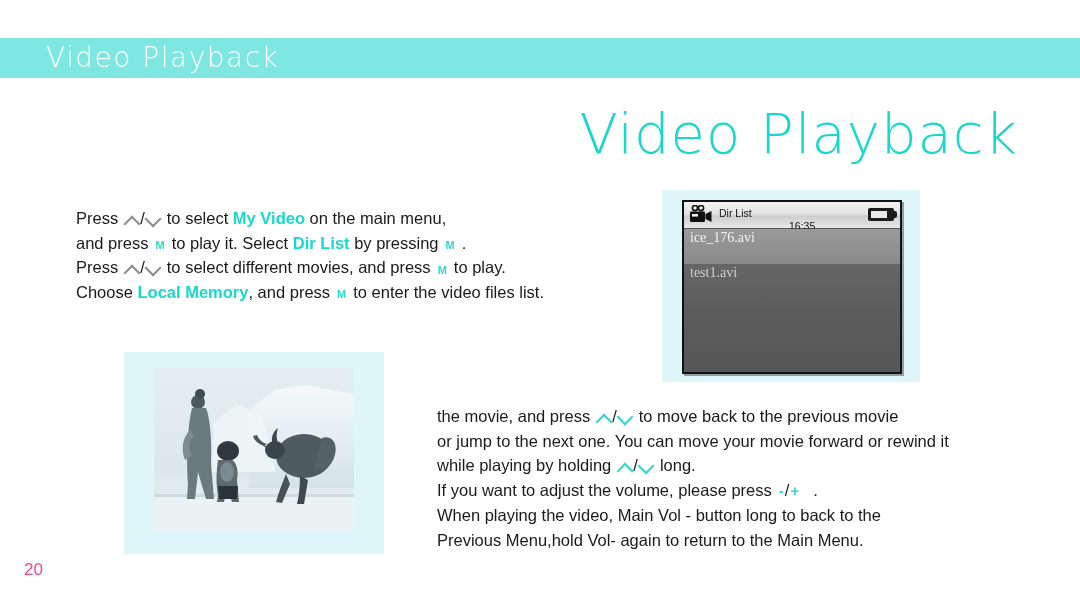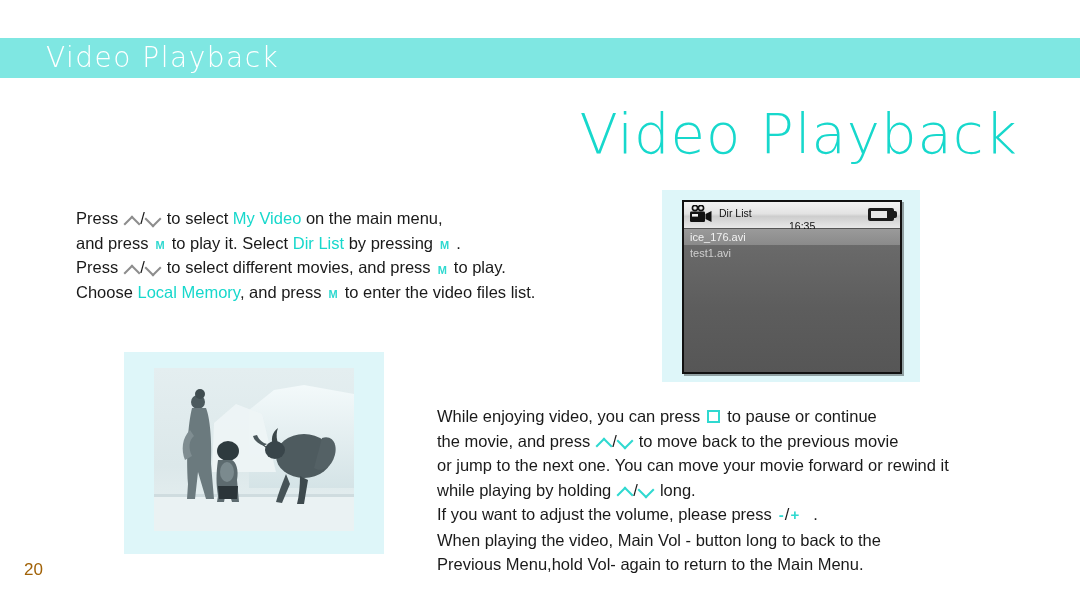--- a/index.html
+++ b/index.html
@@ -66,21 +66,21 @@
     top: 404px;
     width: 600px;
     font-size: 16.5px;
     color: #1a1a1a;
     line-height: 24.5px;
   }
   .instr-line { white-space: nowrap; }
 
   .kw {
     color: #17D8CC;
-    font-weight: normal;
+    font-weight: bold;
   }
 
   
   .key {
     display: inline-block;
     color: #2FD9D0;
     vertical-align: middle;
     position: relative;
   }
   .key-up, .key-down {
@@ -212,25 +212,26 @@
     width: 16px;
     height: 7px;
     background: #e8e8e8;
   }
   .file-list {
     position: relative;
     background: linear-gradient(to bottom, #6d6d6d 0%, #5d5d5d 55%, #565656 100%);
     height: 144px;
   }
   .file-row {
-    height: 16px;
+    height: 35px;
     line-height: 17px;
     padding-left: 6px;
-    font-size: 11px;
+    font-size: 14px;
     color: #cfcfcf;
+    font-family: Liberation Serif, serif;
   }
   .file-row.selected {
     background: linear-gradient(to bottom, #9a9a9a 0%, #8a8a8a 100%);
     color: #f2f2f2;
   }
 
   
   .still-frame {
     position: absolute;
     left: 124px;
@@ -248,21 +249,21 @@
     background: linear-gradient(to bottom, #e9f2f4 0%, #dfeaec 55%, #e7eff1 100%);
     overflow: hidden;
   }
 
   
   .page-number {
     position: absolute;
     left: 24px;
     top: 560px;
     font-size: 17px;
-    color: #a16207;
+    color: #ec4899;
   }
 </style>
 </head>
 <body>
 
 <div class="header-band"></div>
 <div class="header-band-label">Video Playback</div>
 
 <div class="page-title">Video Playback</div>
 
@@ -357,23 +358,20 @@
       <path d="M110 78 C104 76 100 72 99 68 L103 67 C105 72 109 75 113 76 Z" fill="#4a575b"></path>
       <path d="M132 106 C128 116 124 126 122 134 L128 135 L136 116 Z" fill="#465357"></path>
       <path d="M146 108 C146 118 145 128 143 136 L150 136 L154 112 Z" fill="#3e4a4e"></path>
       <path d="M168 70 C180 66 186 80 178 94 C174 101 166 104 160 100 Z" fill="#546165"></path>
     </svg>
   </div>
 </div>
 
 <div class="instr-bottom">
 
-  <div class="instr-line">
-    <span>While enjoying video, you can press</span><span class="sp"></span><span class="key-sq"></span><span class="sp"></span><span>to pause or continue</span>
-  </div>
 
   <div class="instr-line">
     <span>the movie, and press</span><span class="sp"></span><span class="key key-up"></span><span class="slash">/</span><span class="key key-down"></span><span class="sp"></span><span>to move back to the previous movie</span>
   </div>
 
   <div class="instr-line">or jump to the next one. You can move your movie forward or rewind it</div>
 
   <div class="instr-line">
     <span>while playing by holding</span><span class="sp"></span><span class="key key-up"></span><span class="slash">/</span><span class="key key-down"></span><span class="sp"></span><span>long.</span>
   </div>

